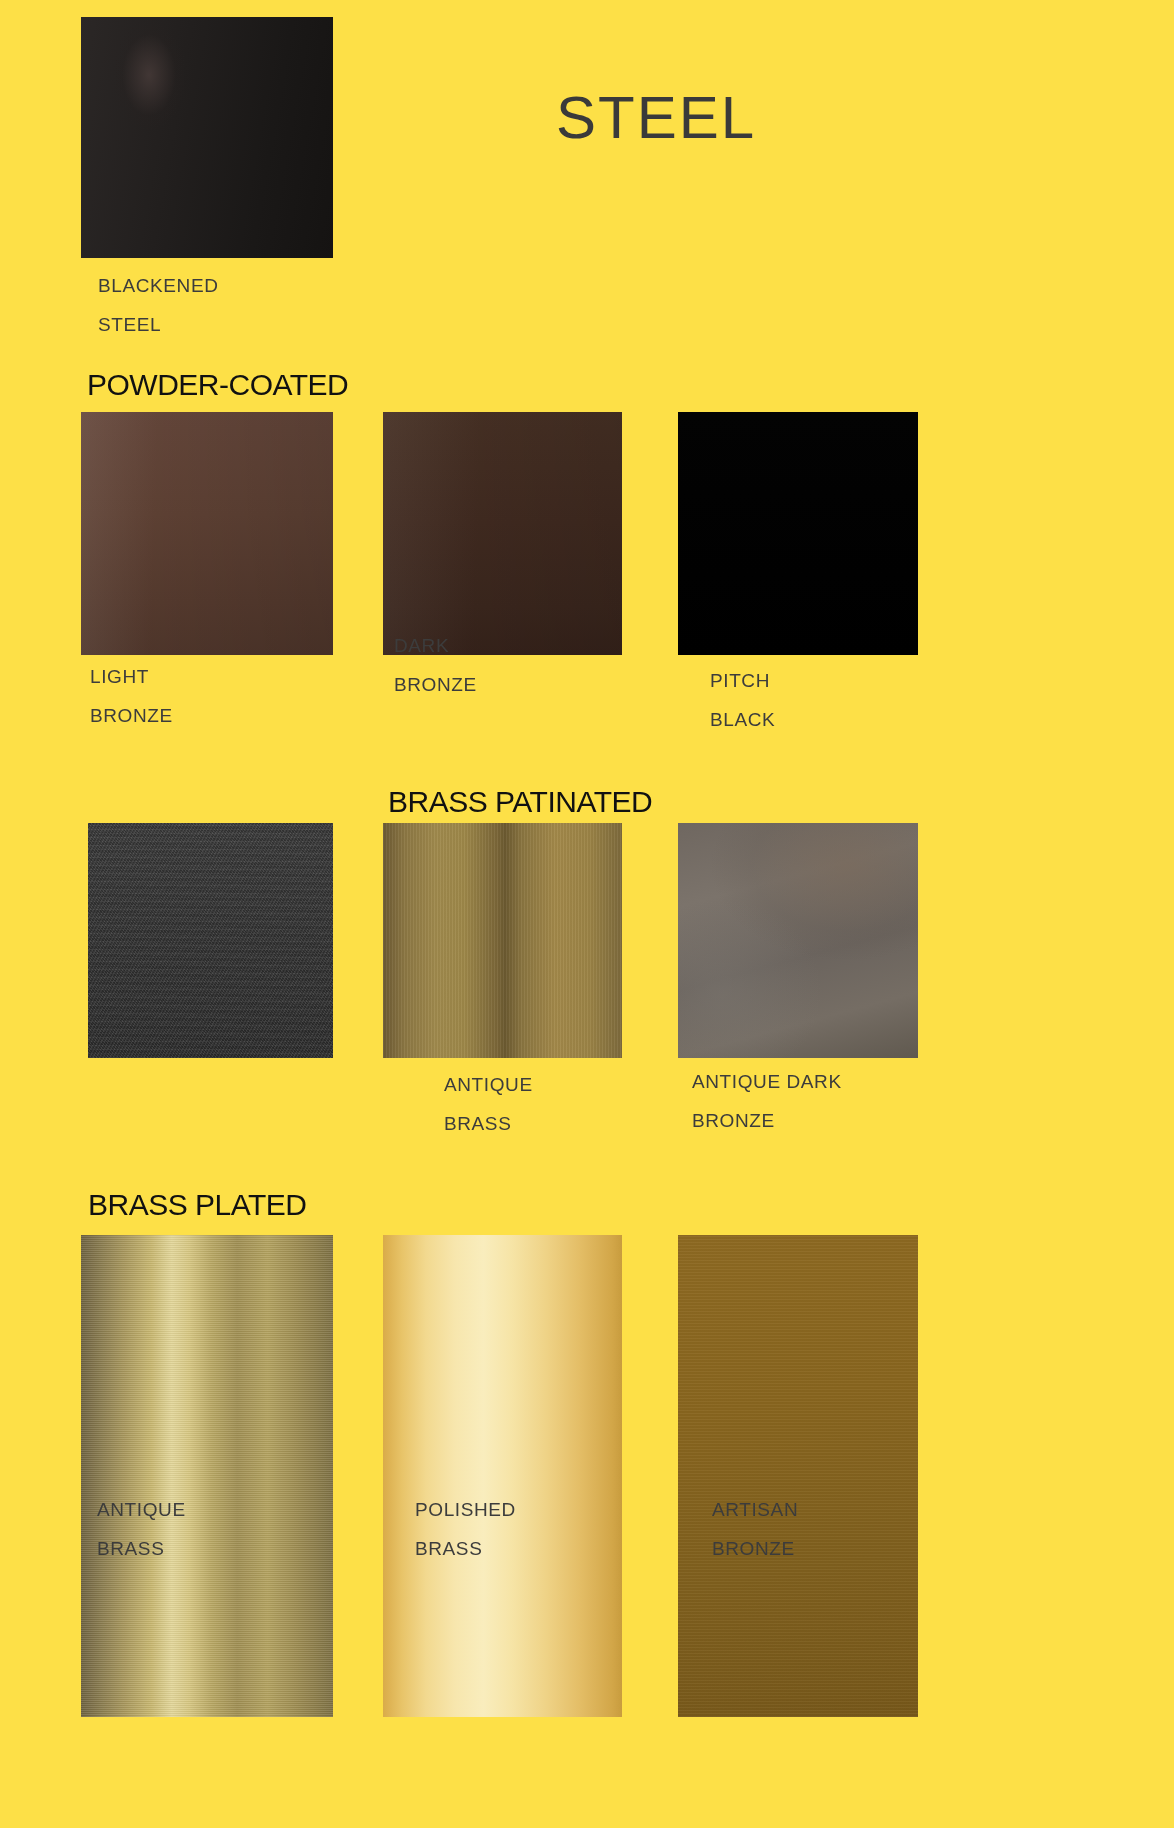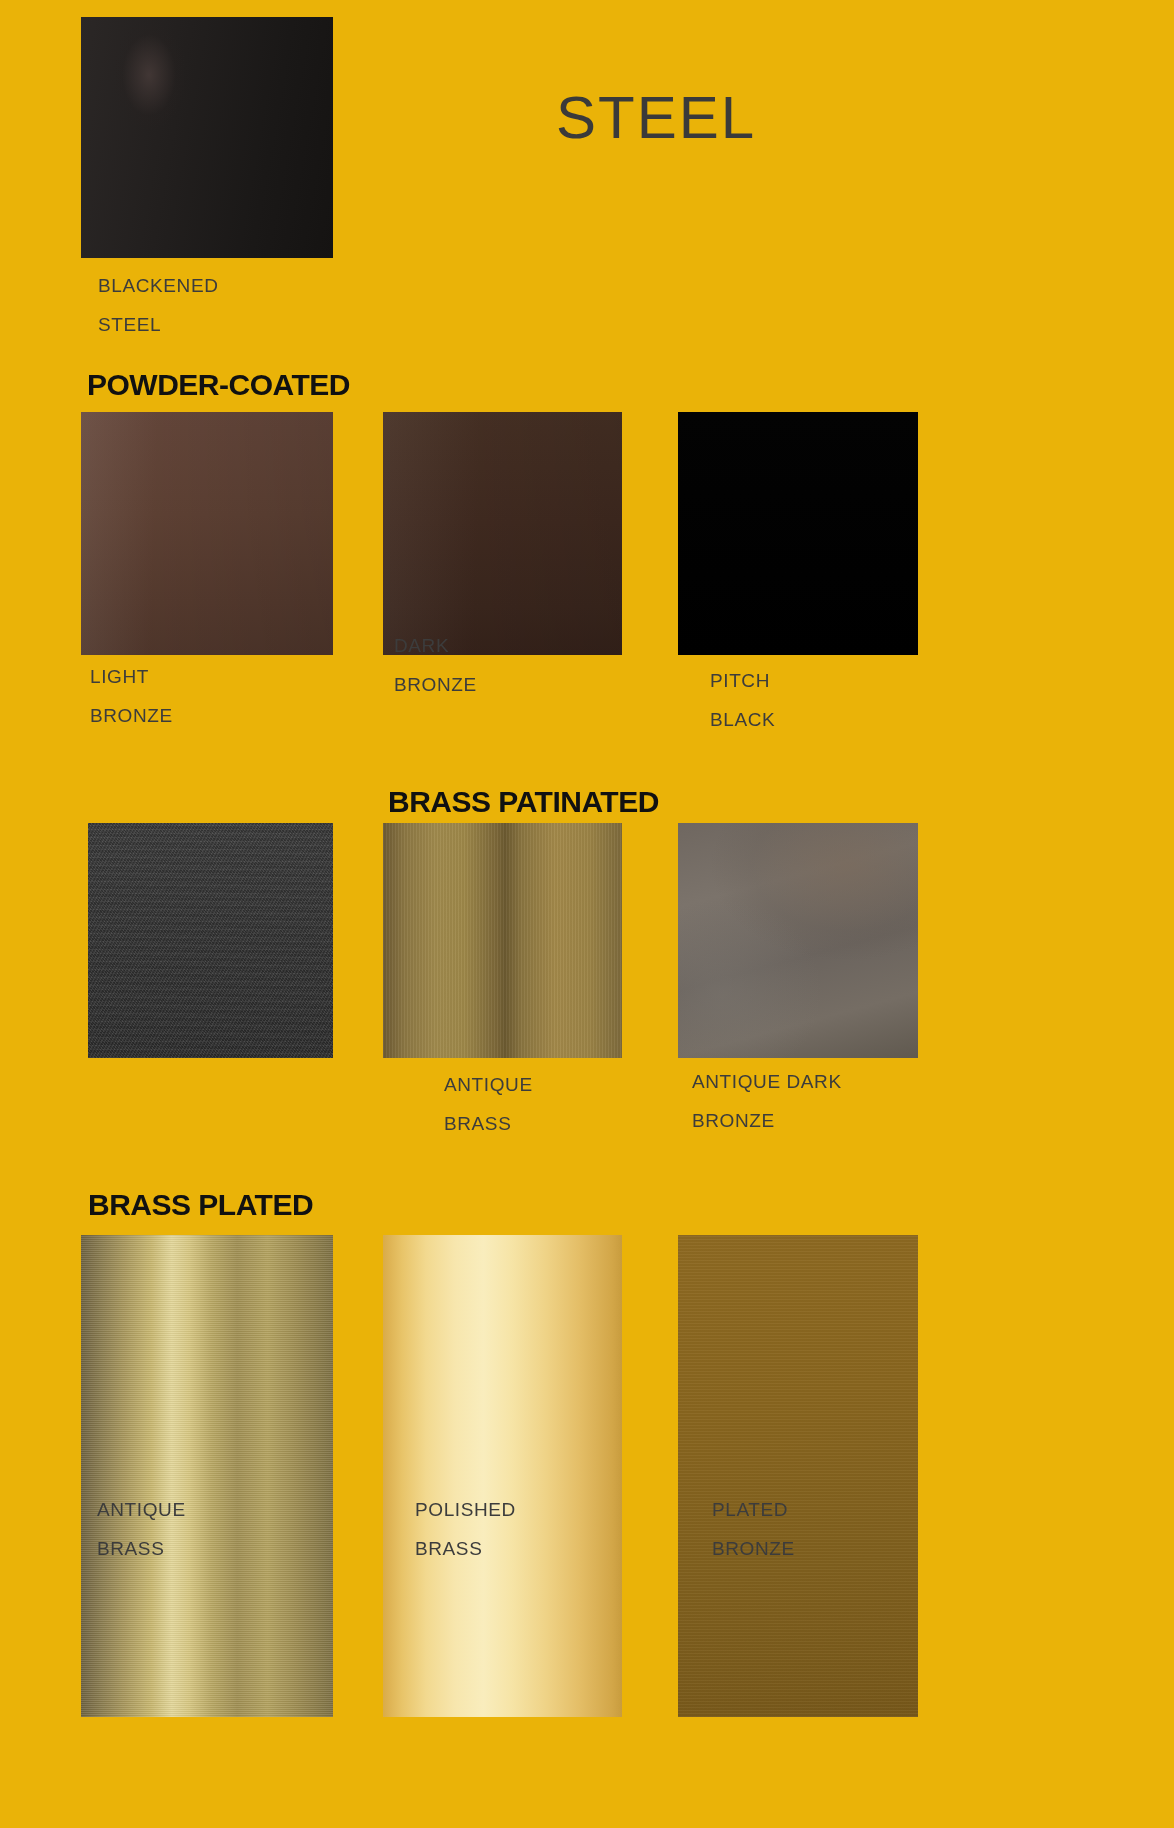--- a/index.html
+++ b/index.html
@@ -13,41 +13,41 @@
     position: relative;
     overflow: hidden;
     font-family: "Liberation Sans", sans-serif;
     color: #333333;
     -webkit-font-smoothing: antialiased;
   }
 
   .page {
     position: absolute;
     inset: 0;
-    background: #eab308;
+    background: #fde047;
   }
 
   
   .page-title {
     position: absolute;
     left: 556px;
     top: 88px;
     font-size: 60px;
     font-weight: 300;
     letter-spacing: 2px;
     color: #3a3a3a;
     line-height: 1;
     white-space: nowrap;
   }
 
   
   .group-heading {
     position: absolute;
     font-size: 30px;
-    font-weight: 700;
+    font-weight: 400;
     letter-spacing: -0.5px;
     color: #111111;
     line-height: 1;
     white-space: nowrap;
   }
   .gh-powder  { left: 87px;  top: 370px; }
   .gh-patina  { left: 388px; top: 787px; }
   .gh-plated  { left: 88px;  top: 1190px; }
 
   
@@ -234,17 +234,17 @@
   </div>
 
   <div class="swatch" id="sw-polished-brass"></div>
   <div class="caption" id="cap-polished-brass">
     <span class="line">POLISHED</span>
     <span class="line">BRASS</span>
   </div>
 
   <div class="swatch" id="sw-artisan-bronze"></div>
   <div class="caption" id="cap-artisan-bronze">
-    <span class="line">PLATED</span>
+    <span class="line">ARTISAN</span>
     <span class="line">BRONZE</span>
   </div>
 
 </div>
 
 </body></html>

